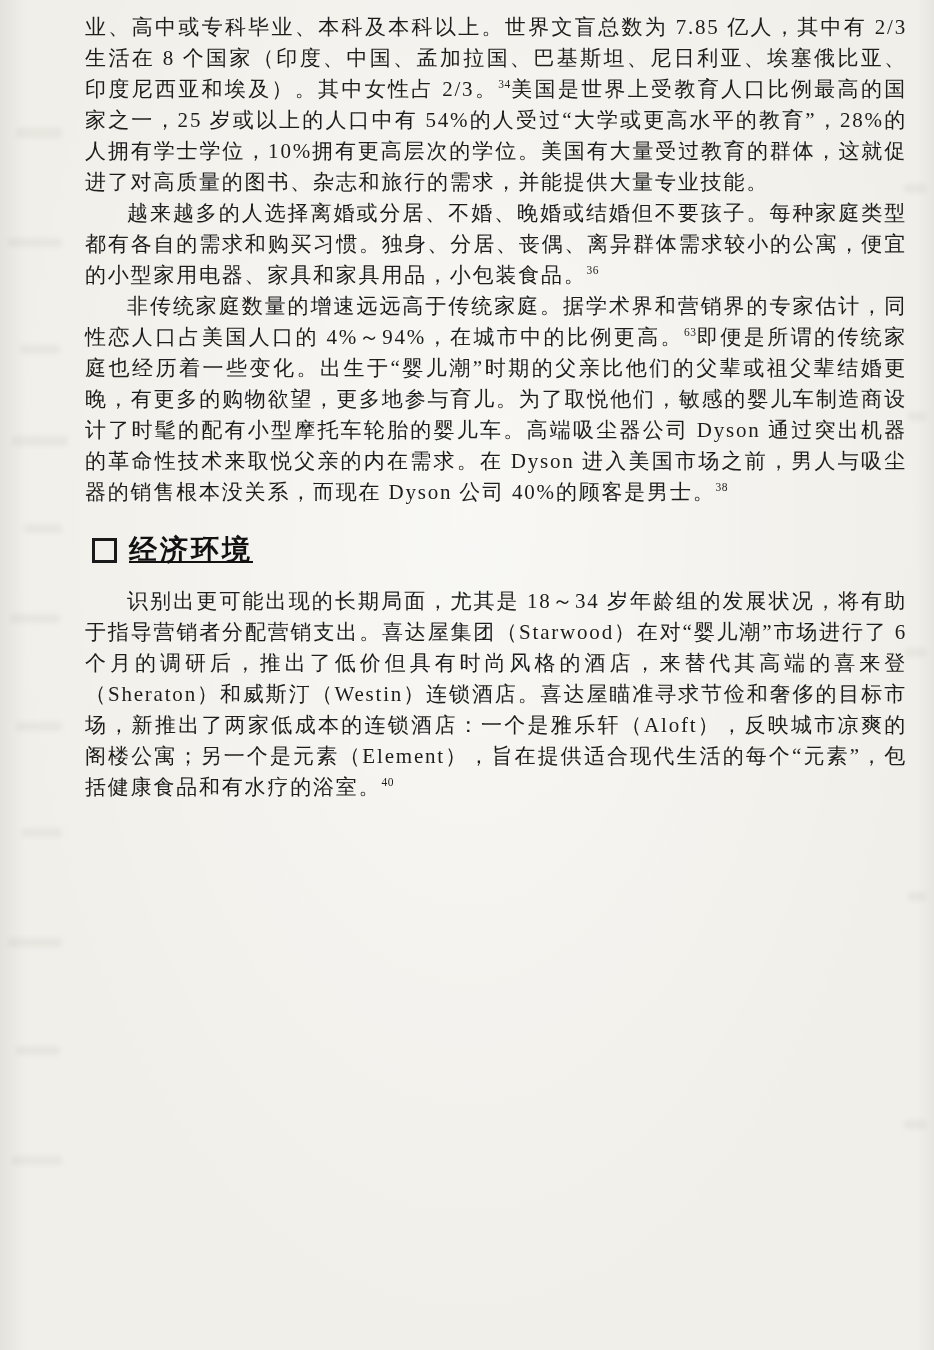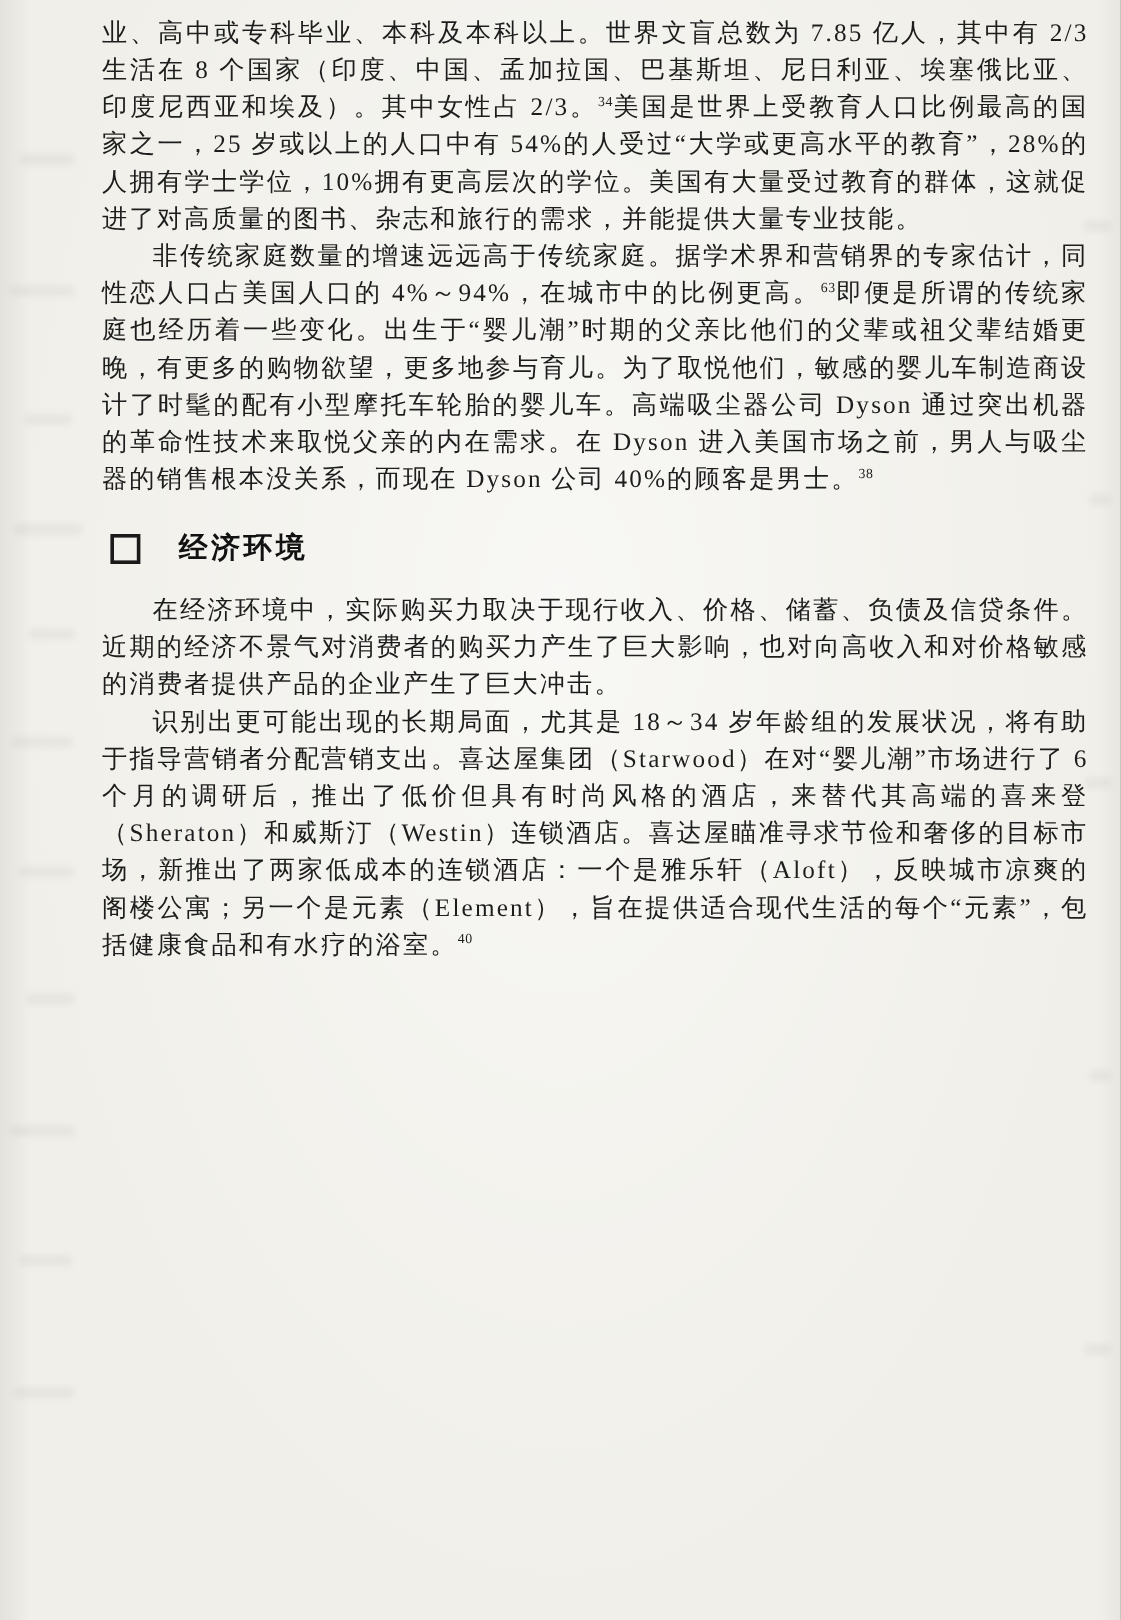--- a/index.html
+++ b/index.html
@@ -39,28 +39,29 @@
   }
   sup.fn {
     font-size:11.5px;
     letter-spacing:0.5px;
     line-height:0;
     vertical-align:super;
   }
   h2.section-heading {
     display:flex;
     align-items:center;
-    gap:32px;
+    gap:12px;
     margin:26px 0 20px 7px;
     font-family:"Liberation Sans","DejaVu Sans",sans-serif;
-    font-size:24px;
+    font-size:28px;
     line-height:32px;
     font-weight:700;
     color:#121212;
     letter-spacing:3px;
+    text-decoration:underline;
   }
   .square-marker {
     width:19px; height:19px;
     border:3px solid #1a1a1a;
     flex:none;
     background:transparent;
   }
   .artifact {
     position:absolute;
     background:#8f8e86;
@@ -90,28 +91,28 @@
   <div class="artifact" style="left:908px;top:412px;width:18px;height:9px;"></div>
   <div class="artifact" style="left:904px;top:648px;width:22px;height:9px;"></div>
   <div class="artifact" style="left:908px;top:892px;width:18px;height:9px;"></div>
   <div class="artifact" style="left:904px;top:1120px;width:22px;height:9px;"></div>
 
   <div class="text-block">
 
     <p class="para"><span>业、高中或专科毕业、本科及本科以上。世界文盲总数为 7.85 亿人，其中有 2/3 生活在 8 个国家（印度、中国、孟加拉国、巴基斯坦、尼日利亚、埃塞俄比亚、印度尼西亚和埃及）。其中女性占 2/3。</span><sup class="fn">34</sup><span>美国是世界上受教育人口比例最高的国家之一，25 岁或以上的人口中有 54%的人受过“大学或更高水平的教育”，28%的人拥有学士学位，10%拥有更高层次的学位。美国有大量受过教育的群体，这就促进了对高质量的图书、杂志和旅行的需求，并能提供大量专业技能。</span></p>
 
 
+    <p class="para indent"><span>越来越多的人选择离婚或分居、不婚、晚婚或结婚但不要孩子。每种家庭类型都有各自的需求和购买习惯。独身、分居、丧偶、离异群体需求较小的公寓，便宜的小型家用电器、家具和家具用品，小包装食品。</span><sup class="fn">36</sup></p>
 
     <p class="para indent"><span>非传统家庭数量的增速远远高于传统家庭。据学术界和营销界的专家估计，同性恋人口占美国人口的 4%～94%，在城市中的比例更高。</span><sup class="fn">63</sup><span>即便是所谓的传统家庭也经历着一些变化。出生于“婴儿潮”时期的父亲比他们的父辈或祖父辈结婚更晚，有更多的购物欲望，更多地参与育儿。为了取悦他们，敏感的婴儿车制造商设计了时髦的配有小型摩托车轮胎的婴儿车。高端吸尘器公司 Dyson 通过突出机器的革命性技术来取悦父亲的内在需求。在 Dyson 进入美国市场之前，男人与吸尘器的销售根本没关系，而现在 Dyson 公司 40%的顾客是男士。</span><sup class="fn">38</sup></p>
 
     <h2 class="section-heading">
         <span class="square-marker"></span>
         <span>经济环境</span>
       </h2>
 
-    <p class="para indent"><span>在经济环境中，实际购买力取决于现行收入、价格、储蓄、负债及信贷条件。近期的经济不景气对消费者的购买力产生了巨大影响，也对向高收入和对价格敏感的消费者提供产品的企业产生了巨大冲击。</span></p>
 
 
     <p class="para indent"><span>识别出更可能出现的长期局面，尤其是 18～34 岁年龄组的发展状况，将有助于指导营销者分配营销支出。喜达屋集团（Starwood）在对“婴儿潮”市场进行了 6 个月的调研后，推出了低价但具有时尚风格的酒店，来替代其高端的喜来登（Sheraton）和威斯汀（Westin）连锁酒店。喜达屋瞄准寻求节俭和奢侈的目标市场，新推出了两家低成本的连锁酒店：一个是雅乐轩（Aloft），反映城市凉爽的阁楼公寓；另一个是元素（Element），旨在提供适合现代生活的每个“元素”，包括健康食品和有水疗的浴室。</span><sup class="fn">40</sup></p>
 
 
   </div>
 </div>
 
 </body></html>

